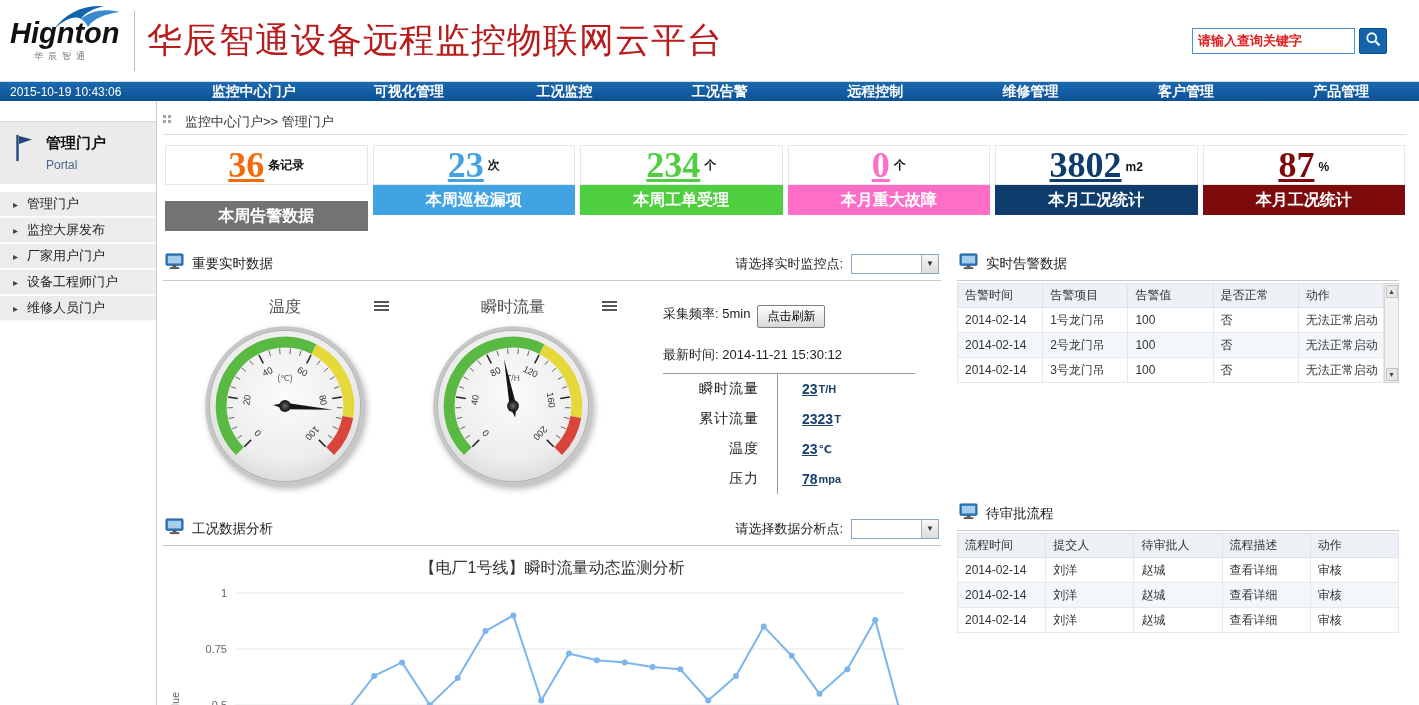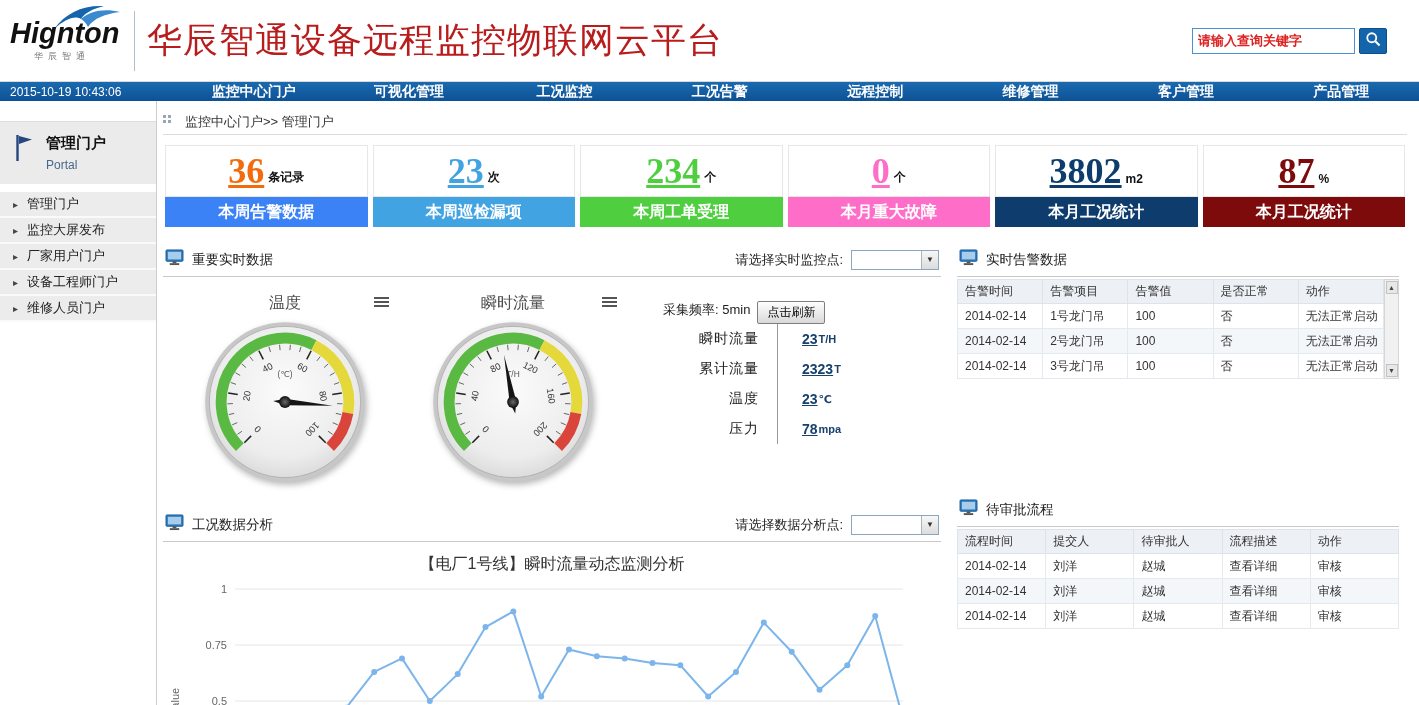--- a/index.html
+++ b/index.html
@@ -38,21 +38,21 @@
   .side-item{height:26px;display:flex;align-items:center;gap:9px;background:#ececec;border-bottom:2px solid #fafafa;
     padding-left:13px;font-size:13px;color:#222;cursor:pointer;}
   .side-item .arr{font-size:10px;color:#444;}
 
   .main{flex:1;padding:8px 12px 0 6px;overflow:hidden;}
   .breadcrumb{height:26px;display:flex;align-items:center;gap:12px;border-bottom:1px solid #ddd;font-size:13px;color:#333;}
 
   
   .stats-row{display:flex;gap:5px;margin:10px 2px 10px 2px;}
   .stat-card{flex:1;cursor:default;}
-  .stat-top{background:#fff;border:1px solid #e7e7e7;height:52px;display:flex;align-items:center;justify-content:center;gap:4px;}
+  .stat-top{background:#fff;border:1px solid #e7e7e7;height:40px;display:flex;align-items:center;justify-content:center;gap:4px;}
   .stat-value{font-family:"Liberation Serif","DejaVu Serif",serif;font-size:36px;font-weight:bold;text-decoration:underline;line-height:1;cursor:pointer;}
   .stat-unit{font-size:12px;font-weight:bold;color:#111;align-self:flex-end;margin-bottom:10px;}
   .stat-bar{height:30px;line-height:30px;text-align:center;color:#fff;font-size:16px;font-weight:bold;}
 
   .columns{display:flex;gap:16px;}
   .col-left{width:778px;flex:0 0 auto;}
   .col-right{flex:1;padding-right:8px;}
 
   
   .sec-head{display:flex;align-items:center;gap:8px;border-bottom:1px solid #c9c9c9;padding:6px 2px;margin-top:6px;}
@@ -209,21 +209,21 @@
         </span>
         <span>监控中心门户&gt;&gt; 管理门户</span>
       </div>
 
       <div class="stats-row">
           <div class="stat-card">
     <div class="stat-top">
       <a class="stat-value" style="color: rgb(242, 108, 13);">36</a>
       <span class="stat-unit">条记录</span>
     </div>
-    <div class="stat-bar" style="background: #3b82f6;">本周告警数据</div>
+    <div class="stat-bar" style="background: #737373; margin-top: 16px;">本周告警数据</div>
   </div>
           <div class="stat-card">
     <div class="stat-top">
       <a class="stat-value" style="color: rgb(66, 163, 227);">23</a>
       <span class="stat-unit">次</span>
     </div>
     <div class="stat-bar" style="background: rgb(66, 163, 227);">本周巡检漏项</div>
   </div>
           <div class="stat-card">
     <div class="stat-top">
@@ -378,20 +378,21 @@
                   <path d="M 89.31926506861365 44.00962670846476 L 103.92914900291476 99.2504747416571 L 102.62333840420014 113.75202151020164 L 96.07085099708524 100.7495252583429 Z" fill="#151515"></path>
                   <circle cx="100" cy="100" r="7" fill="url(#gKnob)"></circle>
                 </svg>
             </div>
 
             <div class="rt-panel">
               <div class="freq-row">
                 <span>采集频率: 5min</span>
                 <button class="refresh-btn">点击刷新</button>
               </div>
+              <div class="latest">最新时间: 2014-11-21 15:30:12</div>
               <div class="metrics">
                   <div class="metric-row">
     <span class="m-name">瞬时流量</span>
     <span class="m-val">
       <a class="m-value">23</a>
       <span class="m-unit">T/H</span>
     </span>
   </div>
                   <div class="metric-row">
     <span class="m-name">累计流量</span>

